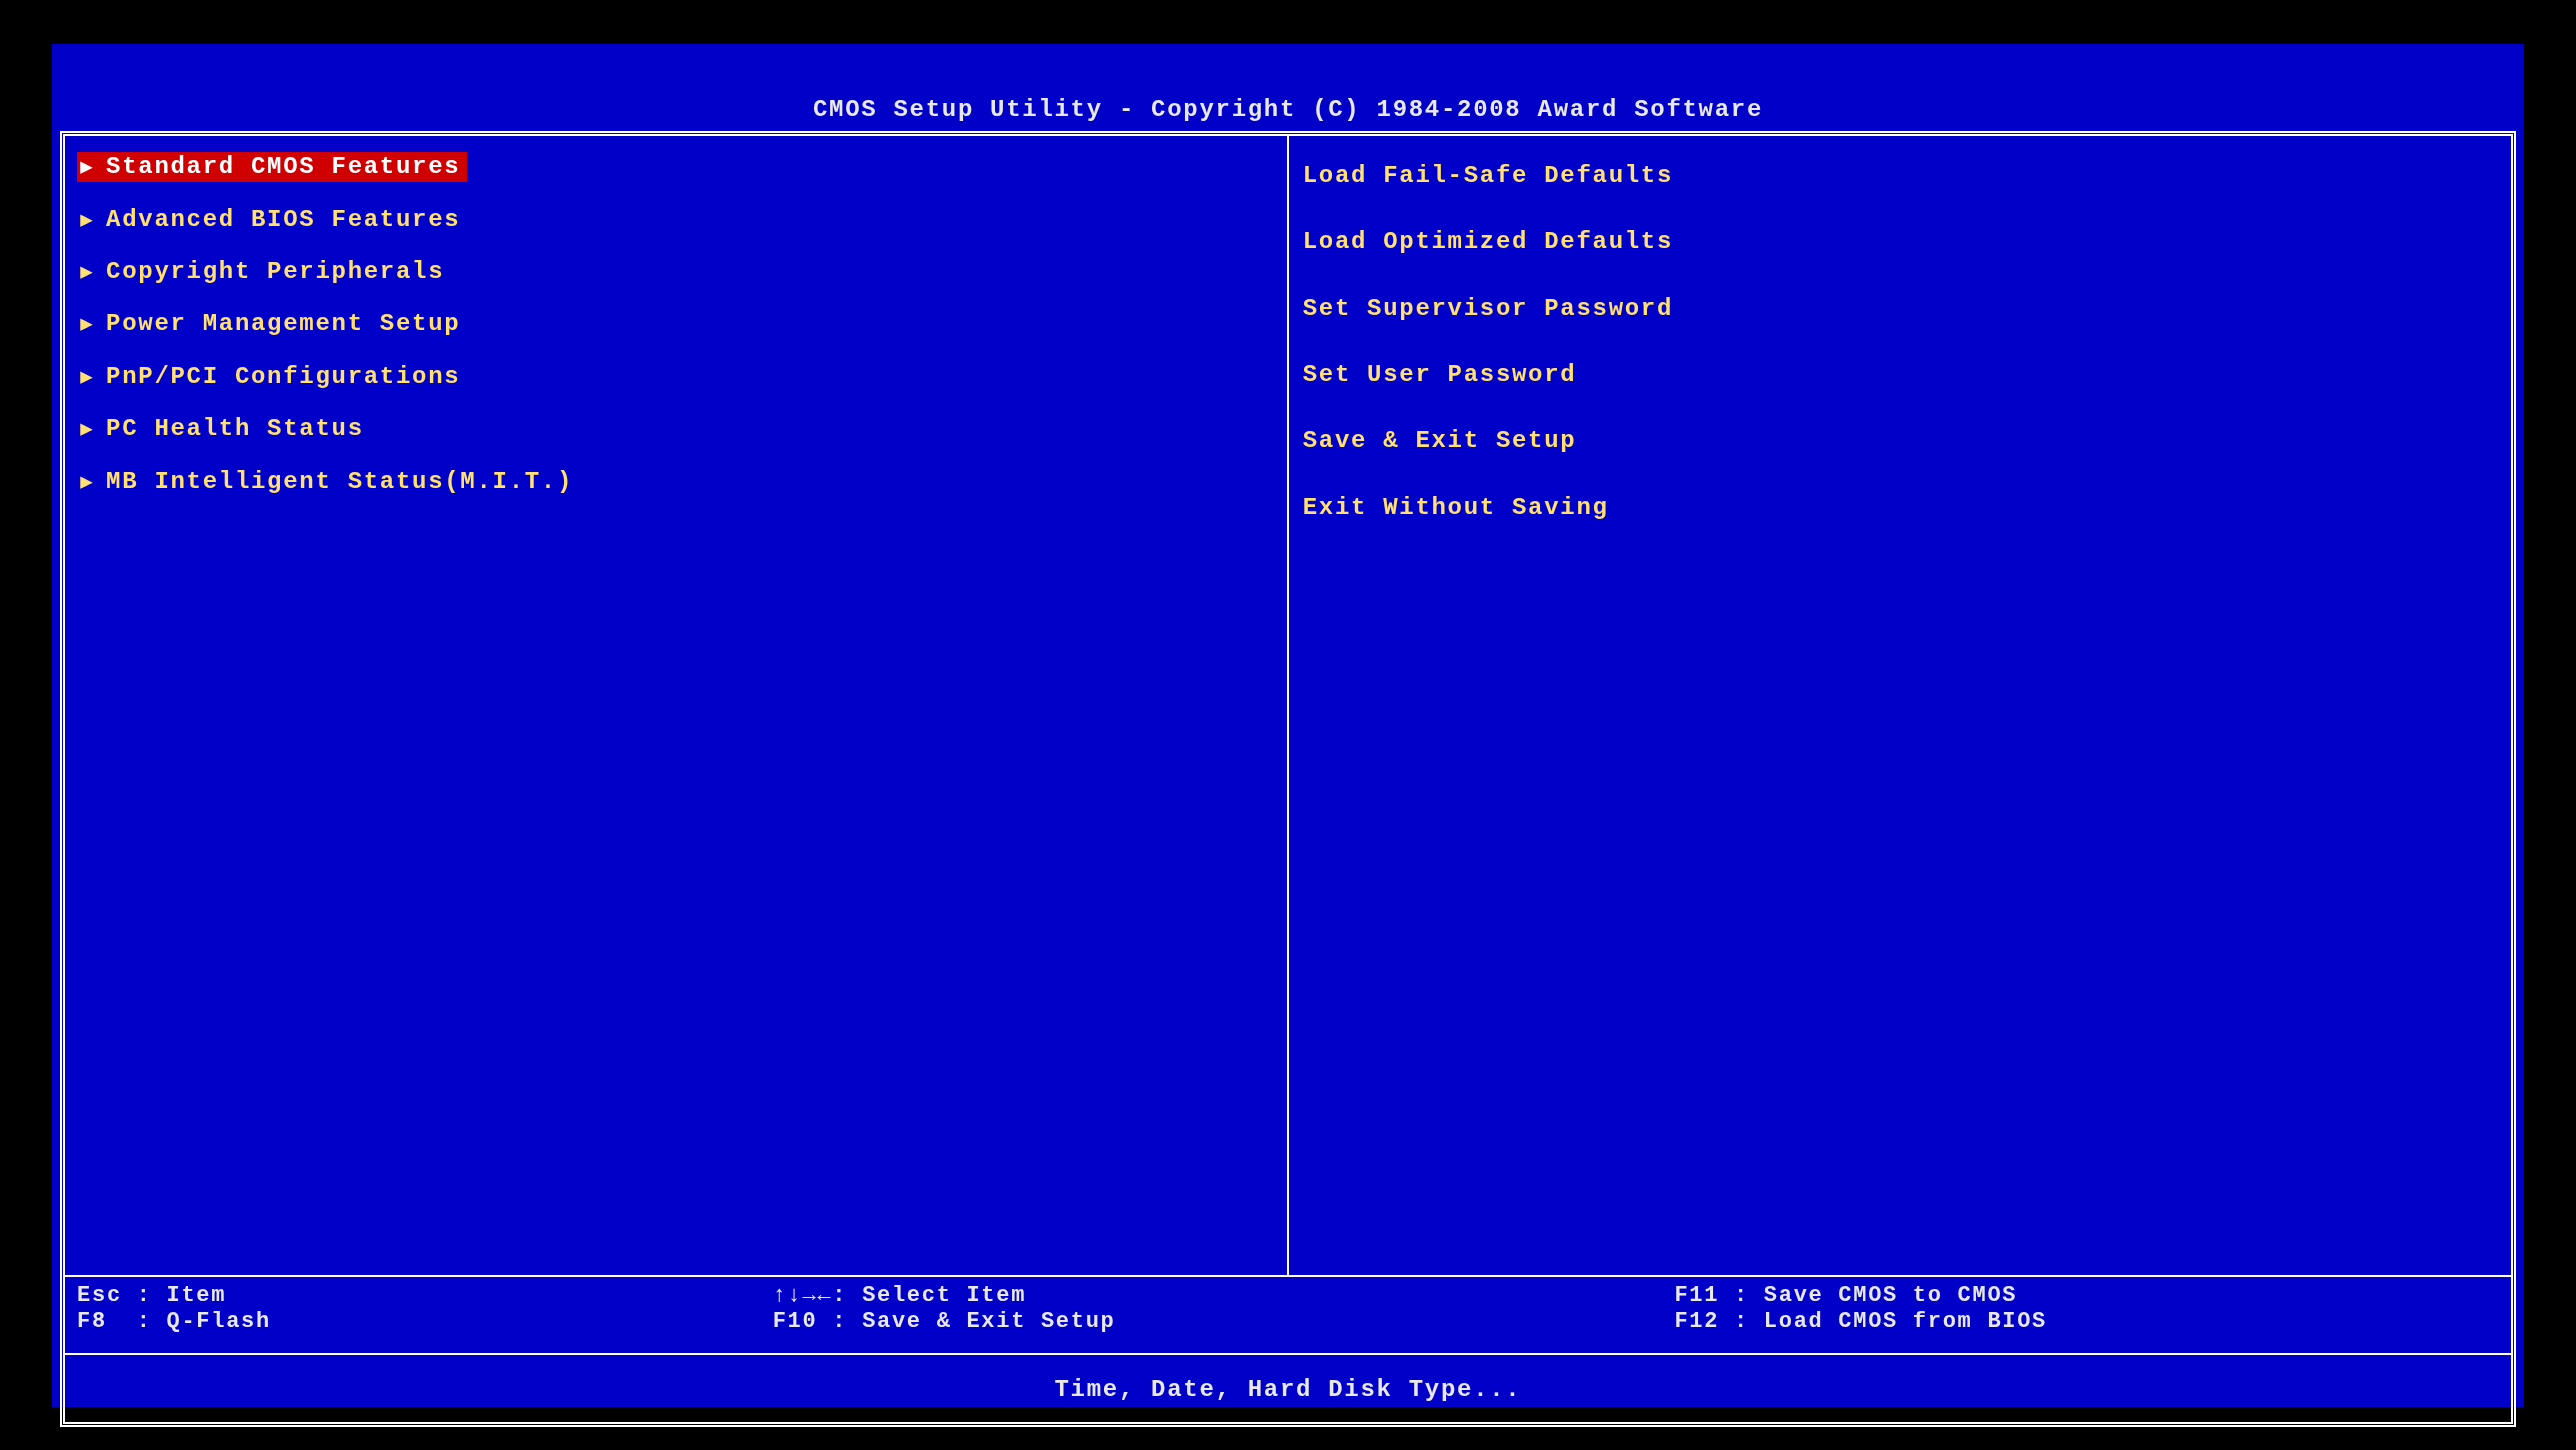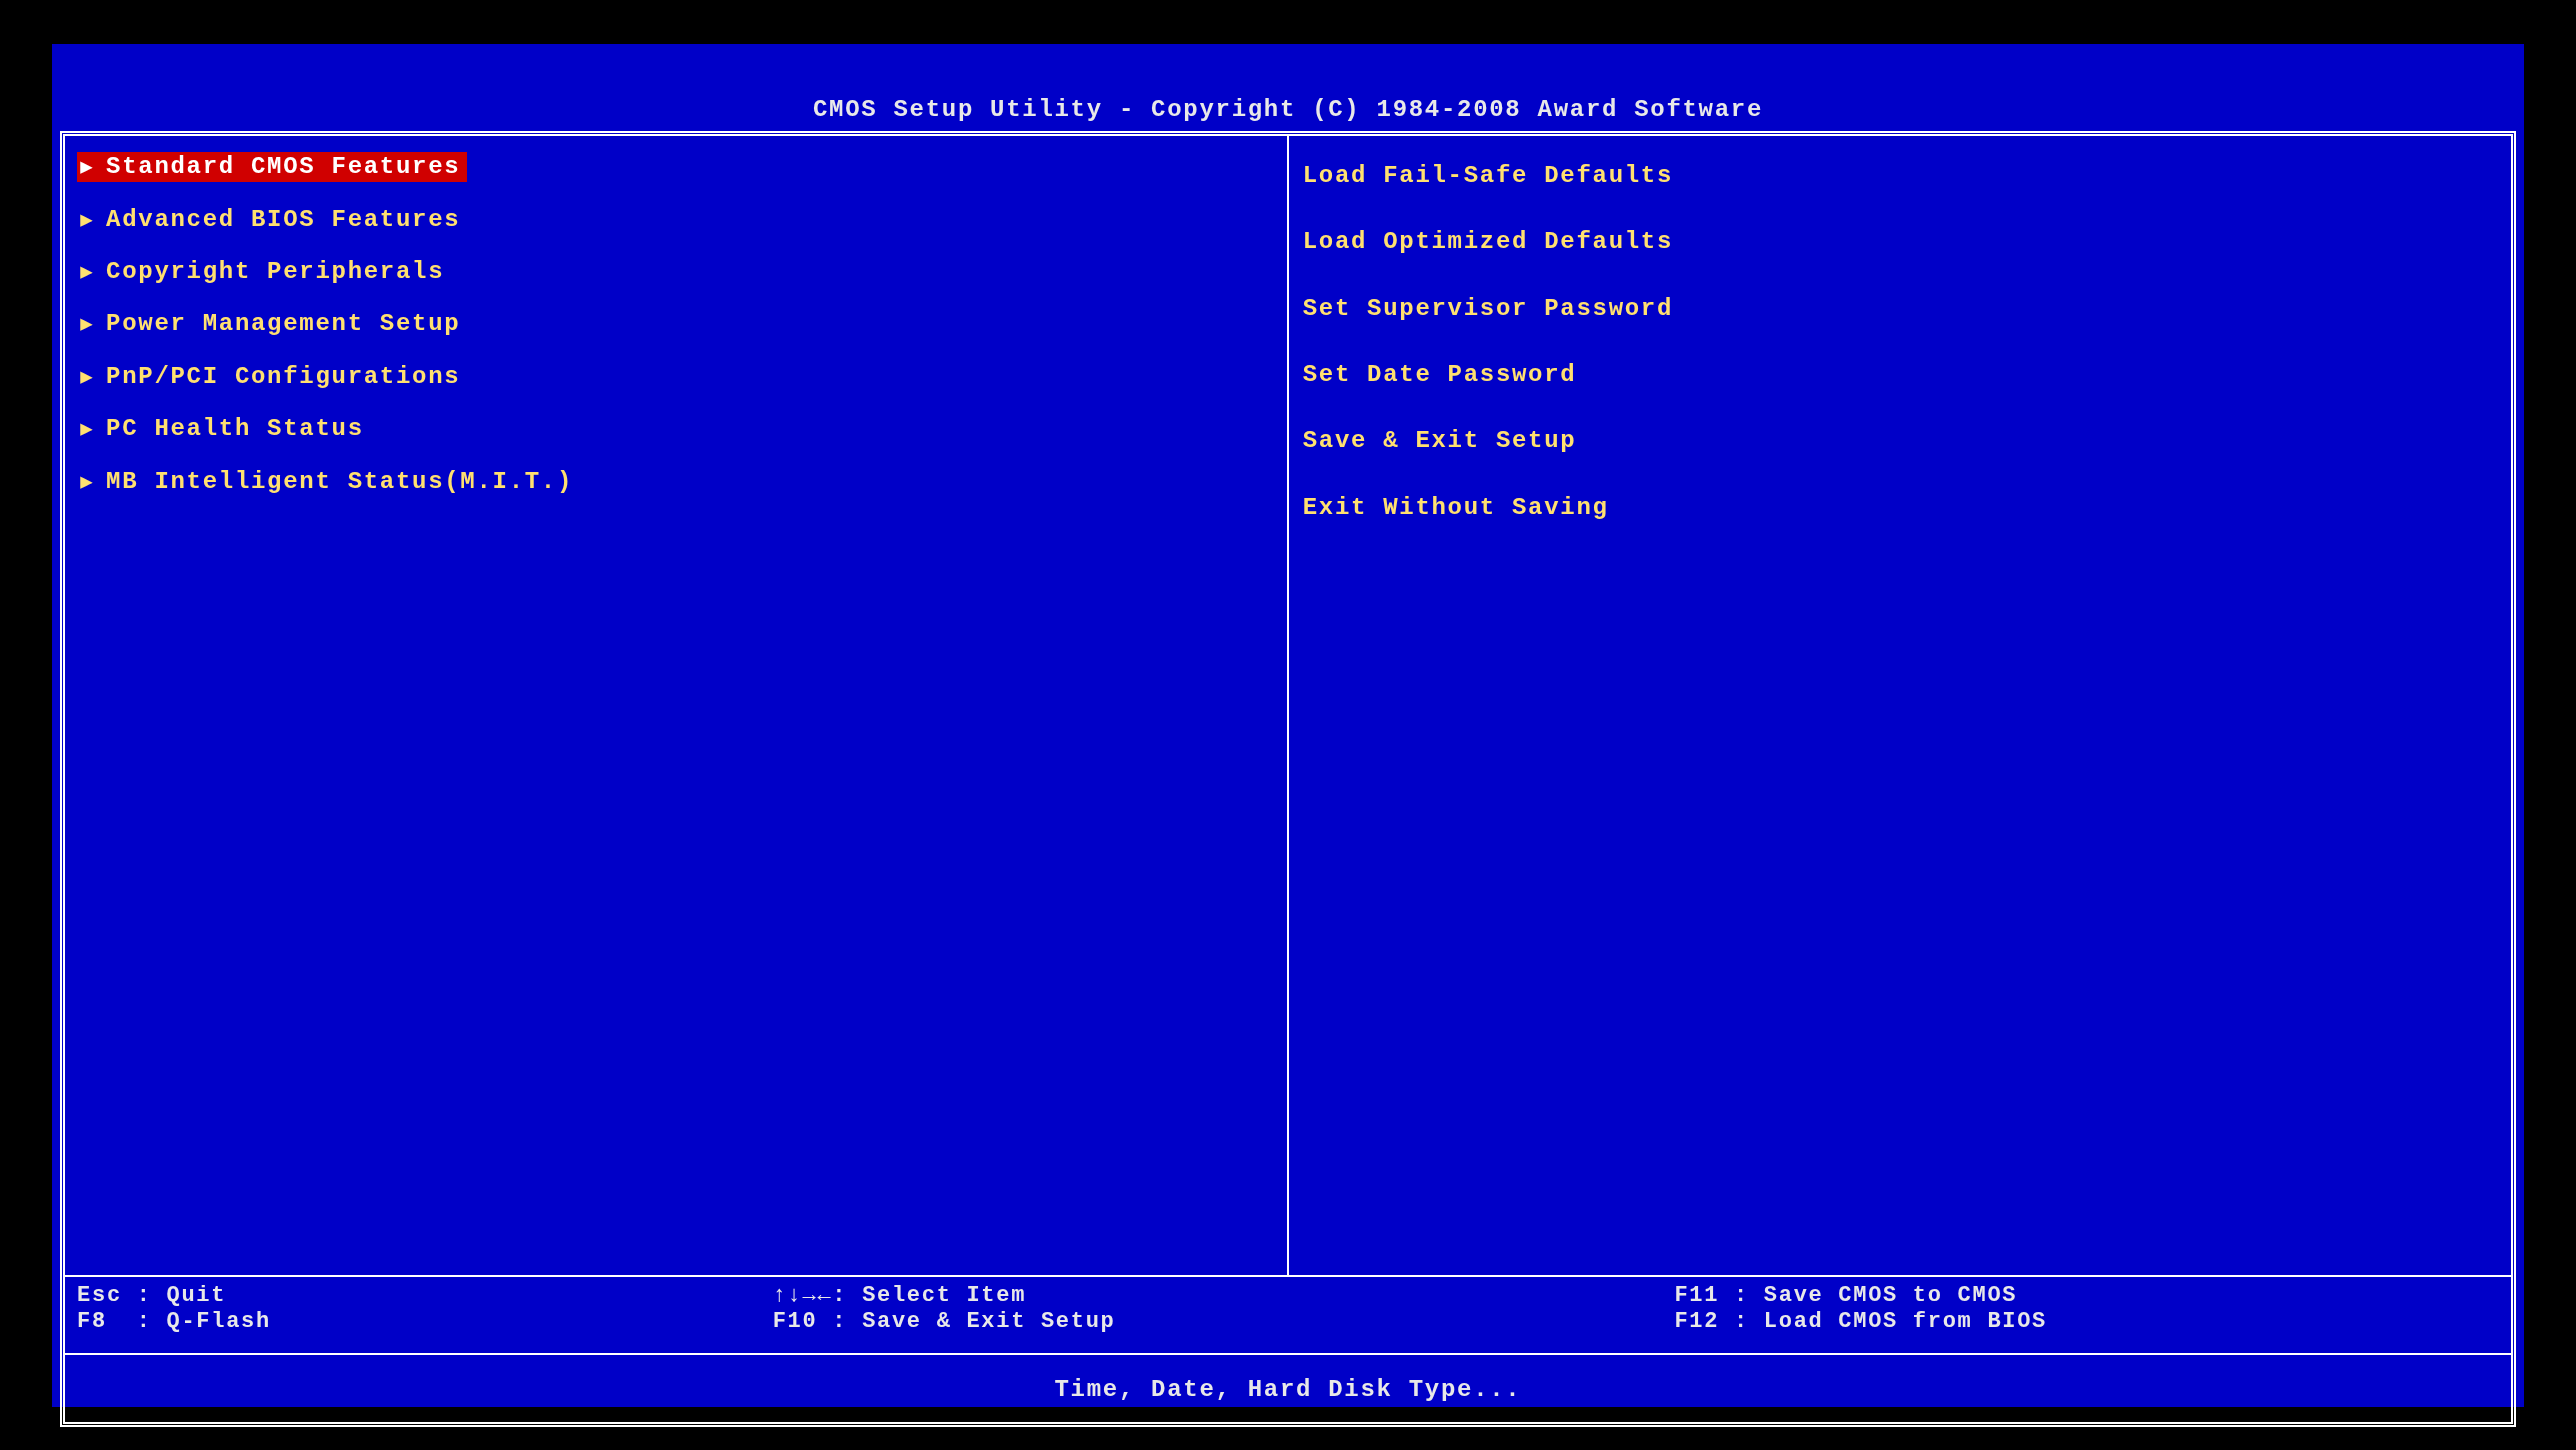--- a/index.html
+++ b/index.html
@@ -147,34 +147,34 @@
         <div class="menu-item">
           <span>Load Fail-Safe Defaults</span>
         </div>
         <div class="menu-item">
           <span>Load Optimized Defaults</span>
         </div>
         <div class="menu-item">
           <span>Set Supervisor Password</span>
         </div>
         <div class="menu-item">
-          <span>Set Date Password</span>
+          <span>Set User Password</span>
         </div>
         <div class="menu-item">
           <span>Save &amp; Exit Setup</span>
         </div>
         <div class="menu-item">
           <span>Exit Without Saving</span>
         </div>
       </div>
 
     </div>
 
     <div class="footer-keys">
-      <div class="cell">Esc : Quit</div>
+      <div class="cell">Esc : Item</div>
       <div class="cell">↑↓→←: Select Item</div>
       <div class="cell">F11 : Save CMOS to CMOS</div>
       <div class="cell">F8  : Q-Flash</div>
       <div class="cell">F10 : Save &amp; Exit Setup</div>
       <div class="cell">F12 : Load CMOS from BIOS</div>
     </div>
 
     <div class="hint-bar">
       <span>Time, Date, Hard Disk Type...</span>
     </div>

